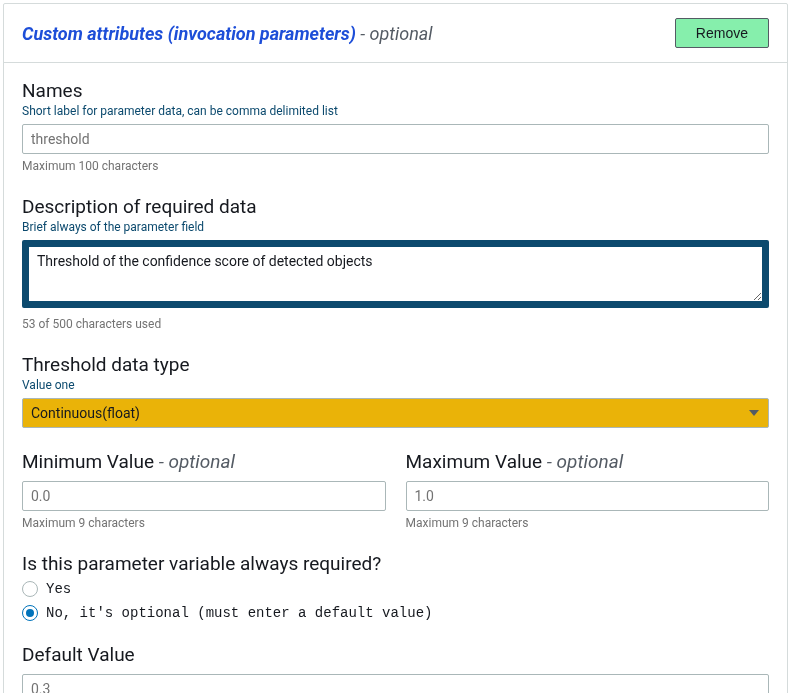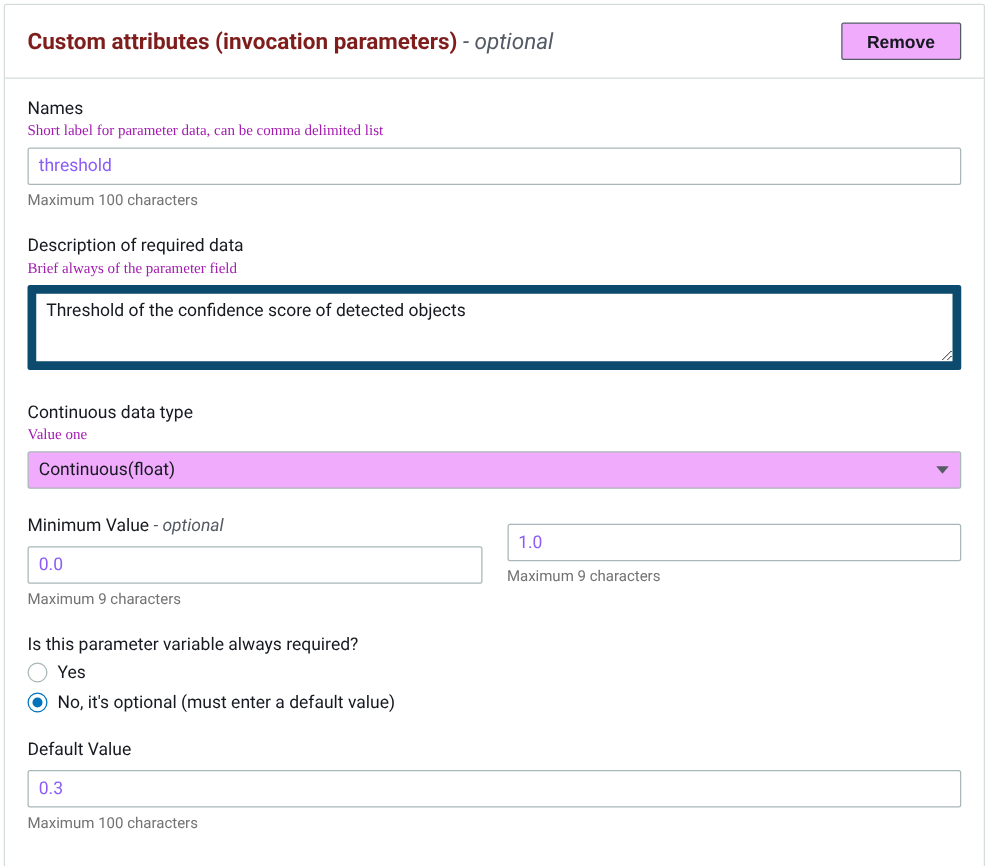--- a/index.html
+++ b/index.html
@@ -21,72 +21,72 @@
     .panel-header {
       display: flex;
       justify-content: space-between;
       align-items: center;
       padding: 14px 18px 14px 18px;
       border-bottom: 1px solid #d5dbdb;
     }
     .panel-title {
       font-size: 18px;
       font-weight: 700;
-      color: #7f1d1d;
+      color: #1d4ed8;
+      font-style: italic;
     }
     .panel-title-optional {
       font-style: italic;
       font-weight: 400;
       color: #545b64;
     }
     .remove-btn {
-      background: #f0abfc;
+      background: #86efac;
       border: 1px solid #545b64;
       border-radius: 2px;
       padding: 6px 20px;
       font-size: 14px;
-      font-weight: 700;
+      font-weight: 400;
       color: #16191f;
       cursor: pointer;
     }
     .panel-body {
       padding: 16px 18px 22px 18px;
     }
     .field {
       margin-bottom: 22px;
     }
     .field-label {
-      font-size: 14px;
+      font-size: 19px;
       font-weight: 400;
       color: #16191f;
       margin-bottom: 2px;
     }
     .field-label-optional {
       font-style: italic;
       color: #545b64;
     }
     .field-sublabel {
       font-size: 12px;
-      color: #a21caf;
+      color: #0c4a6e;
       margin-bottom: 6px;
-      font-family: Liberation Serif, serif;
     }
     .field-hint {
       font-size: 12px;
       color: #737373;
       margin-top: 5px;
     }
     .text-input {
       width: 100%;
       border: 1px solid #aab7b8;
       border-radius: 2px;
       padding: 6px 8px;
       font-size: 14px;
       font-family: inherit;
-      color: #8b5cf6;
+      color: #737373;
     }
     .textarea-input {
       width: 100%;
       border: 7px solid #0c4a6e;
       border-radius: 2px;
       padding: 6px 8px;
       font-size: 14px;
       font-family: inherit;
       color: #16191f;
       resize: both;
@@ -99,21 +99,21 @@
     .select-input {
       width: 100%;
       border: 1px solid #aab7b8;
       border-radius: 2px;
       padding: 6px 30px 6px 8px;
       font-size: 14px;
       font-family: inherit;
       color: #16191f;
       appearance: none;
       -webkit-appearance: none;
-      background: #f0abfc;
+      background: #eab308;
       cursor: pointer;
     }
     .select-caret {
       position: absolute;
       right: 10px;
       top: 50%;
       transform: translateY(-50%);
       pointer-events: none;
       width: 0;
       height: 0;
@@ -129,20 +129,21 @@
       flex: 1;
     }
     .radio-group {
       margin-top: 6px;
     }
     .radio-row {
       display: flex;
       align-items: center;
       gap: 8px;
       margin-bottom: 8px;
+      font-family: Liberation Mono, monospace;
     }
     .radio {
       width: 16px;
       height: 16px;
       border-radius: 50%;
       border: 1px solid #aab7b8;
       background: #ffffff;
       display: inline-flex;
       align-items: center;
       justify-content: center;
@@ -180,43 +181,47 @@
       <div class="field-label">Names</div>
       <div class="field-sublabel">Short label for parameter data, can be comma delimited list</div>
       <input type="text" class="text-input" value="threshold" style="">
       <div class="field-hint">Maximum 100 characters</div>
     </div>
 
     <div class="field">
       <div class="field-label">Description of required data</div>
       <div class="field-sublabel">Brief always of the parameter field</div>
       <textarea class="textarea-input" style="">Threshold of the confidence score of detected objects</textarea>
-    </div>
-
-    <div class="field">
-      <div class="field-label">Continuous data type</div>
+      <div class="field-hint">53 of 500 characters used</div>
+    </div>
+
+    <div class="field">
+      <div class="field-label">Threshold data type</div>
       <div class="field-sublabel">Value one</div>
       <div class="select-wrap">
         <select class="select-input">
           <option>Continuous(float)</option>
         </select>
         <span class="select-caret"></span>
       </div>
     </div>
 
     <div class="two-col">
       <div class="field">
         <div class="field-label">
           <span>Minimum Value</span><span class="field-label-optional"> - optional</span>
         </div>
         <div style="height:6px"></div>
         <input type="text" class="text-input" value="0.0" style="">
         <div class="field-hint">Maximum 9 characters</div>
       </div>
       <div class="field">
+        <div class="field-label">
+          <span>Maximum Value</span><span class="field-label-optional"> - optional</span>
+        </div>
         <div style="height:6px"></div>
         <input type="text" class="text-input" value="1.0" style="">
         <div class="field-hint">Maximum 9 characters</div>
       </div>
     </div>
 
     <div class="field">
       <div class="field-label">Is this parameter variable always required?</div>
       <div class="radio-group">
         <div class="radio-row">

